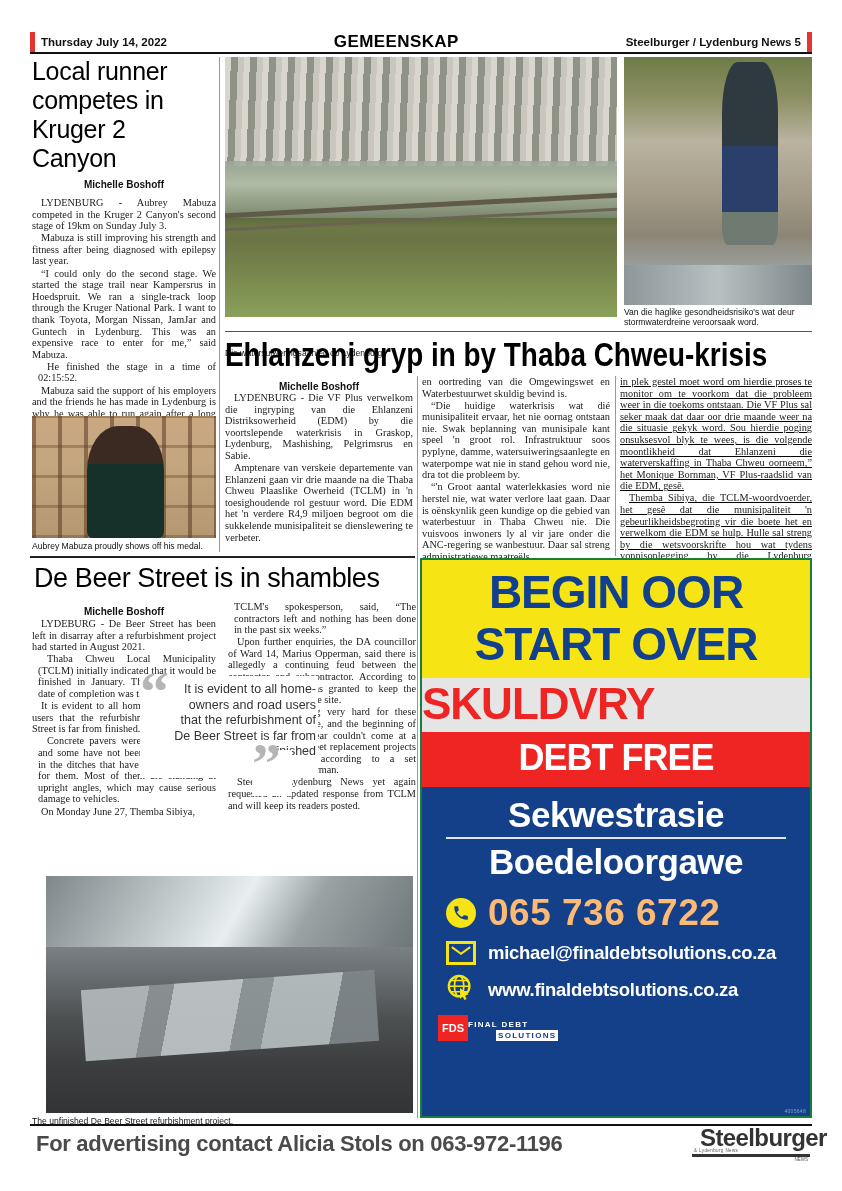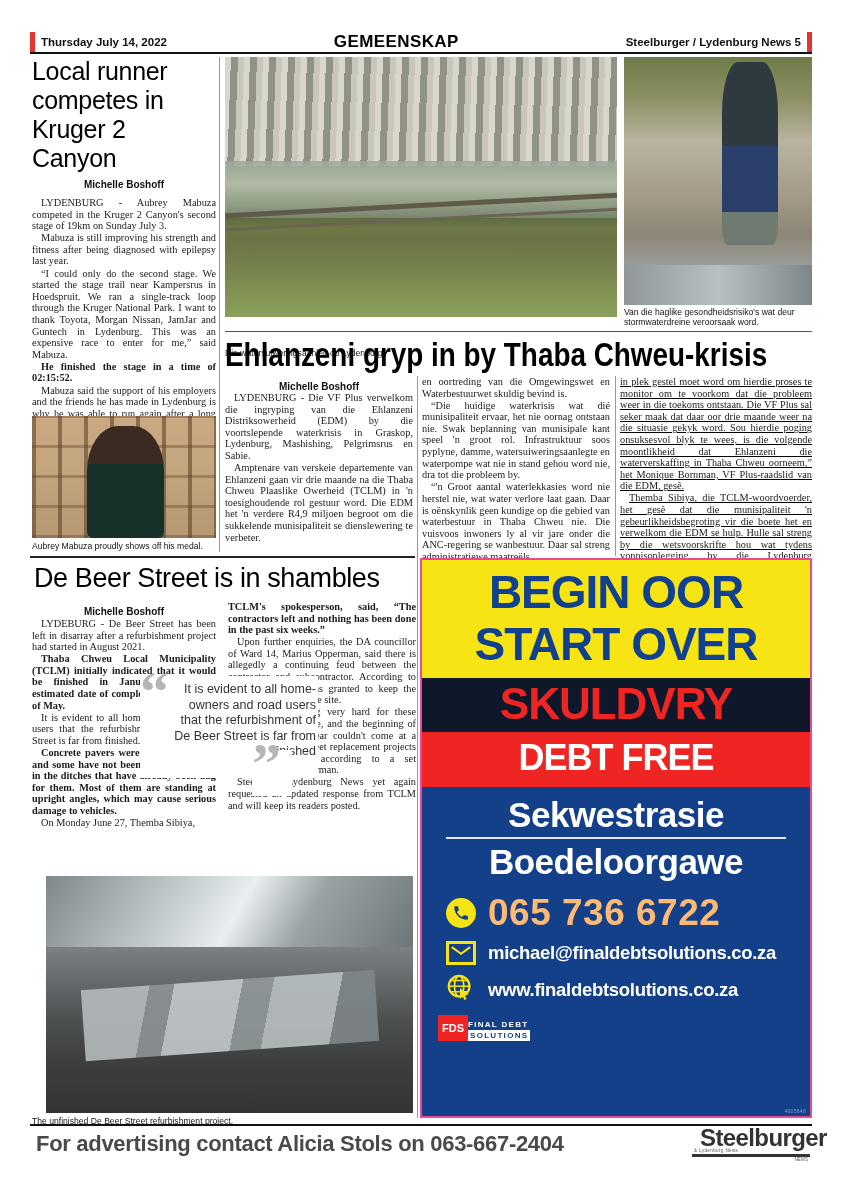--- a/index.html
+++ b/index.html
@@ -40,21 +40,21 @@
   .byline {
     font-family: "Liberation Sans", sans-serif;
     font-weight: 700; font-size: 10px; text-align: center; color: #111;
     margin: 6px 0 7px 0;
   }
   .body p {
     font-size: 10.3px; line-height: 11.6px; text-align: justify;
     text-indent: 9px; color: #1a1a1a; margin-bottom: 0.5px;
     hyphens: auto;
   }
-  .body p.b { font-weight: 700; }
+  .body p.b { font-weight: 400; margin-left: 6px; }
   .body p.noind { text-indent: 0; }
   .caption {
     font-family: "Liberation Sans", sans-serif;
     font-size: 8.6px; color: #111; padding-top: 2px; line-height: 10px;
   }
 
   
   .photo { position: relative; overflow: hidden; background: #9aa; }
   .ph-water {
     background:
@@ -144,32 +144,32 @@
     font-size: 12.5px; line-height: 15.5px; color: #333; text-align: right;
   }
   .qmark {
     position: absolute; font-family: "Liberation Serif", serif;
     font-size: 58px; line-height: 40px; color: #b5b5b5; font-weight: 700;
   }
 
   
   .advert {
     position: absolute; left: 420px; top: 558px; width: 392px; height: 560px;
-    border: 2px solid #ec4899; background: #14408a; overflow: hidden;
+    border: 2px solid #15803d; background: #14408a; overflow: hidden;
   }
   .ad-yellow {
     background: #f7e414; padding: 6px 0 8px 0; text-align: center;
   }
   .ad-yellow div {
     font-family: "Liberation Sans", sans-serif; font-weight: 700;
     font-size: 46px; line-height: 52px; color: #11408e; letter-spacing: -1px;
     transform: scaleX(1.0);
   }
   .ad-white {
-    background: #0f172a; text-align: center; padding: 1px 0 3px 0;
+    background: #e5e5e5; padding: 1px 0 3px 0;
   }
   .ad-white div {
     font-family: "Liberation Sans", sans-serif; font-weight: 700;
     font-size: 44px; line-height: 50px; color: #ee2522; letter-spacing: -1px;
   }
   .ad-red {
     background: #ee2522; text-align: center; padding: 1px 0 4px 0;
   }
   .ad-red div {
     font-family: "Liberation Sans", sans-serif; font-weight: 700;
@@ -204,21 +204,21 @@
   .fds-left {
     background: #ee2522; color: #fff; font-family: "Liberation Sans", sans-serif;
     font-weight: 700; font-size: 11px; display: flex; align-items: center;
     justify-content: center; padding: 0 4px;
   }
   .fds-right { display: flex; flex-direction: column; justify-content: flex-end; }
   .fds-right span {
     font-family: "Liberation Sans", sans-serif; font-weight: 700; font-size: 8px;
     letter-spacing: 1.3px; color: #fff; background: #14408a; line-height: 11px;
   }
-  .fds-right span.inv { background: #fff; color: #14408a; padding: 0 2px; }
+  .fds-right span.inv { background: #fff; color: #14408a; padding: 0 2px; margin-left: 28px; }
   .ad-code {
     position: absolute; right: 4px; bottom: 2px; font-size: 5px;
     font-family: "Liberation Sans", sans-serif; color: #7fa0cf; letter-spacing: .3px;
   }
 
   
   .footer-rule { position: absolute; left: 30px; top: 1124px; width: 782px; height: 2px; background: #111; }
   .footer-txt {
     position: absolute; left: 36px; top: 1131px;
     font-family: "Liberation Sans", sans-serif; font-weight: 700;
@@ -386,21 +386,21 @@
         <div class="fds-right">
           <span>FINAL DEBT</span>
           <span class="inv">SOLUTIONS</span>
         </div>
       </div>
     </div>
     <div class="ad-code">4005648</div>
   </div>
 
   <div class="footer-rule"></div>
-  <div class="footer-txt">For advertising contact Alicia Stols on 063-667-2404</div>
+  <div class="footer-txt">For advertising contact Alicia Stols on 063-972-1196</div>
   <div class="footer-logo">
     <div class="name">Steelburger</div>
     <div class="sub">&amp; Lydenburg News</div>
     <div class="barline"></div>
     <div class="tag">NEWS</div>
   </div>
 
 </div>
 
 </body></html>

